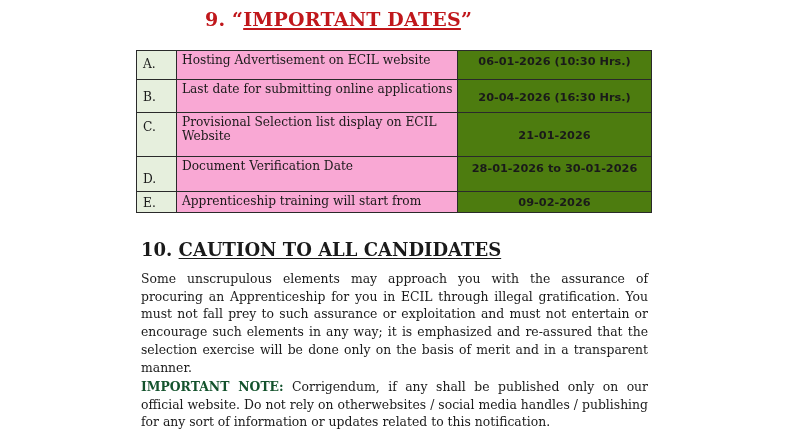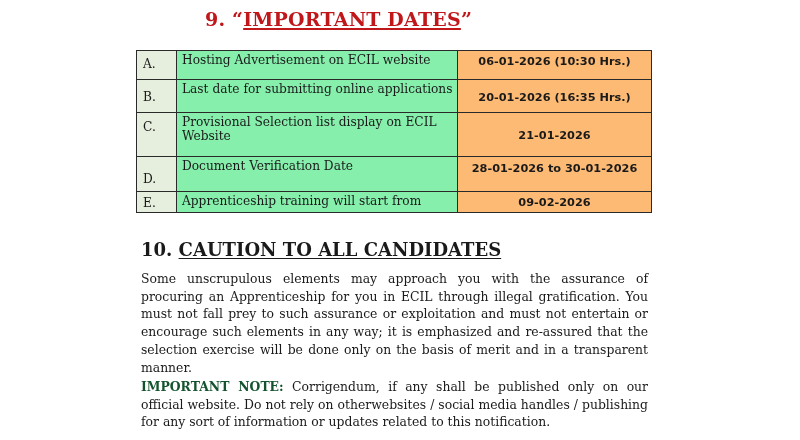--- a/index.html
+++ b/index.html
@@ -3,23 +3,23 @@
 <meta charset="utf-8">
 <style>
   html, body { margin: 0; padding: 0; background: #ffffff; }
   body { width: 800px; height: 440px; position: relative; overflow: hidden; font-family: "DejaVu Serif", serif; color: #1a1a1a; }
   .title { position: absolute; left: 0; top: 8px; width: 677px; text-align: center; font-family: "DejaVu Serif", serif; font-weight: bold; font-size: 19px; color: #c0171b; letter-spacing: 0.2px; }
   .title .ul { text-decoration: underline; text-decoration-thickness: 1.5px; text-underline-offset: 2px; }
   table.dates { position: absolute; left: 136px; top: 50px; width: 516px; border-collapse: collapse; font-size: 12.2px; }
   table.dates td { border: 1px solid #2a2a2a; vertical-align: top; padding: 0; }
   td.letter { width: 33px; background: #e6efdd; padding-left: 6px !important; }
   td.letter span { display: block; padding-top: 6px; }
-  td.event { width: 275px; background: #86efac; padding-left: 5px !important; line-height: 14px; }
+  td.event { width: 275px; background: #f9a8d4; padding-left: 5px !important; line-height: 14px; }
   td.event span { display: block; padding-top: 2px; }
-  td.date { background: #fdba74; text-align: center; font-family: "DejaVu Sans", sans-serif; font-weight: bold; font-size: 11.3px; }
+  td.date { background: #4d7c0f; text-align: center; font-family: "DejaVu Sans", sans-serif; font-weight: bold; font-size: 11.3px; }
   tr.r1 td { height: 28px; }
   tr.r2 td { height: 32px; }
   tr.r3 td { height: 43px; }
   tr.r4 td { height: 34px; }
   tr.r5 td { height: 20px; }
   tr.r1 td.date span { display:block; padding-top: 4px; }
   tr.r2 td.date span { display:block; padding-top: 11px; }
   tr.r3 td.date span { display:block; padding-top: 16px; }
   tr.r4 td.date span { display:block; padding-top: 5px; }
   tr.r5 td.date span { display:block; padding-top: 4px; }
@@ -54,21 +54,21 @@
         </td>
   </tr>
   <tr class="r2">
     <td class="letter">
           <span>B.</span>
         </td>
     <td class="event">
           <span>Last date for submitting online applications</span>
         </td>
     <td class="date">
-          <span>20-01-2026 (16:35 Hrs.)</span>
+          <span>20-04-2026 (16:30 Hrs.)</span>
         </td>
   </tr>
   <tr class="r3">
     <td class="letter">
           <span>C.</span>
         </td>
     <td class="event">
           <span>Provisional Selection list display on ECIL Website</span>
         </td>
     <td class="date">

